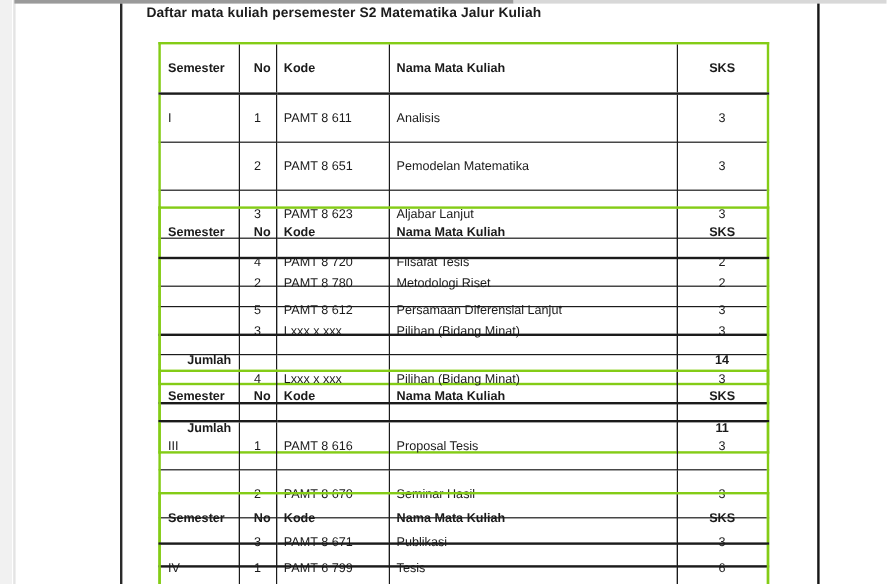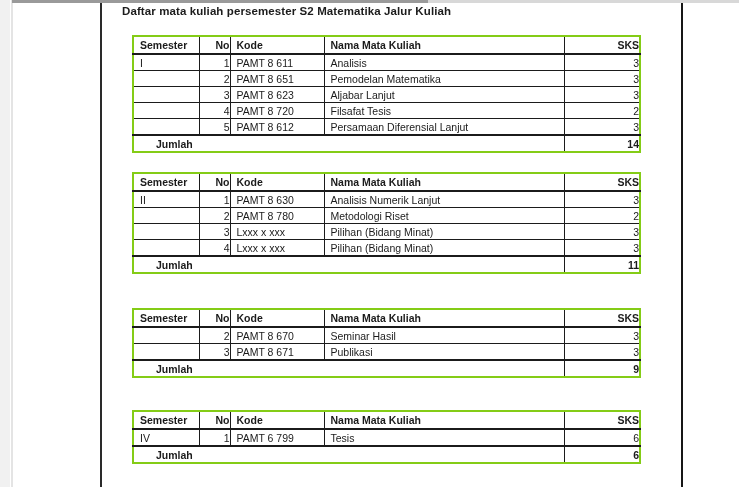--- a/index.html
+++ b/index.html
@@ -89,22 +89,22 @@
     vertical-align: middle;
     font-weight: 400;
     text-align: left;
   }
   table.course thead th {
     height: 16px;
     font-weight: 700;
     border-bottom-width: 2px;
   }
   table.course .center {
-    text-align: right;
-    padding: 0;
+    text-align: center;
+    padding: 12px;
   }
   table.course tfoot td {
     border-top-width: 2px;
     font-weight: 700;
   }
   table.course td.jumlah-label {
     padding-left: 22px;
     margin-left: 44px;
   }
 </style>
@@ -197,27 +197,20 @@
             <tr>
               <th>Semester</th>
               <th class="center">No</th>
               <th>Kode</th>
               <th>Nama Mata Kuliah</th>
               <th class="center">SKS</th>
             </tr>
           </thead>
           <tbody>
             <tr>
-              <td>II</td>
-              <td class="center">1</td>
-              <td>PAMT 8 630</td>
-              <td>Analisis Numerik Lanjut</td>
-              <td class="center">3</td>
-            </tr>
-            <tr>
               <td></td>
               <td class="center">2</td>
               <td>PAMT 8 780</td>
               <td>Metodologi Riset</td>
               <td class="center">2</td>
             </tr>
             <tr>
               <td></td>
               <td class="center">3</td>
               <td>Lxxx x xxx</td>
@@ -253,20 +246,27 @@
             <tr>
               <th>Semester</th>
               <th class="center">No</th>
               <th>Kode</th>
               <th>Nama Mata Kuliah</th>
               <th class="center">SKS</th>
             </tr>
           </thead>
           <tbody>
             <tr>
+              <td>III</td>
+              <td class="center">1</td>
+              <td>PAMT 8 616</td>
+              <td>Proposal Tesis</td>
+              <td class="center">3</td>
+            </tr>
+            <tr>
               <td></td>
               <td class="center">2</td>
               <td>PAMT 8 670</td>
               <td>Seminar Hasil</td>
               <td class="center">3</td>
             </tr>
             <tr>
               <td></td>
               <td class="center">3</td>
               <td>PAMT 8 671</td>

